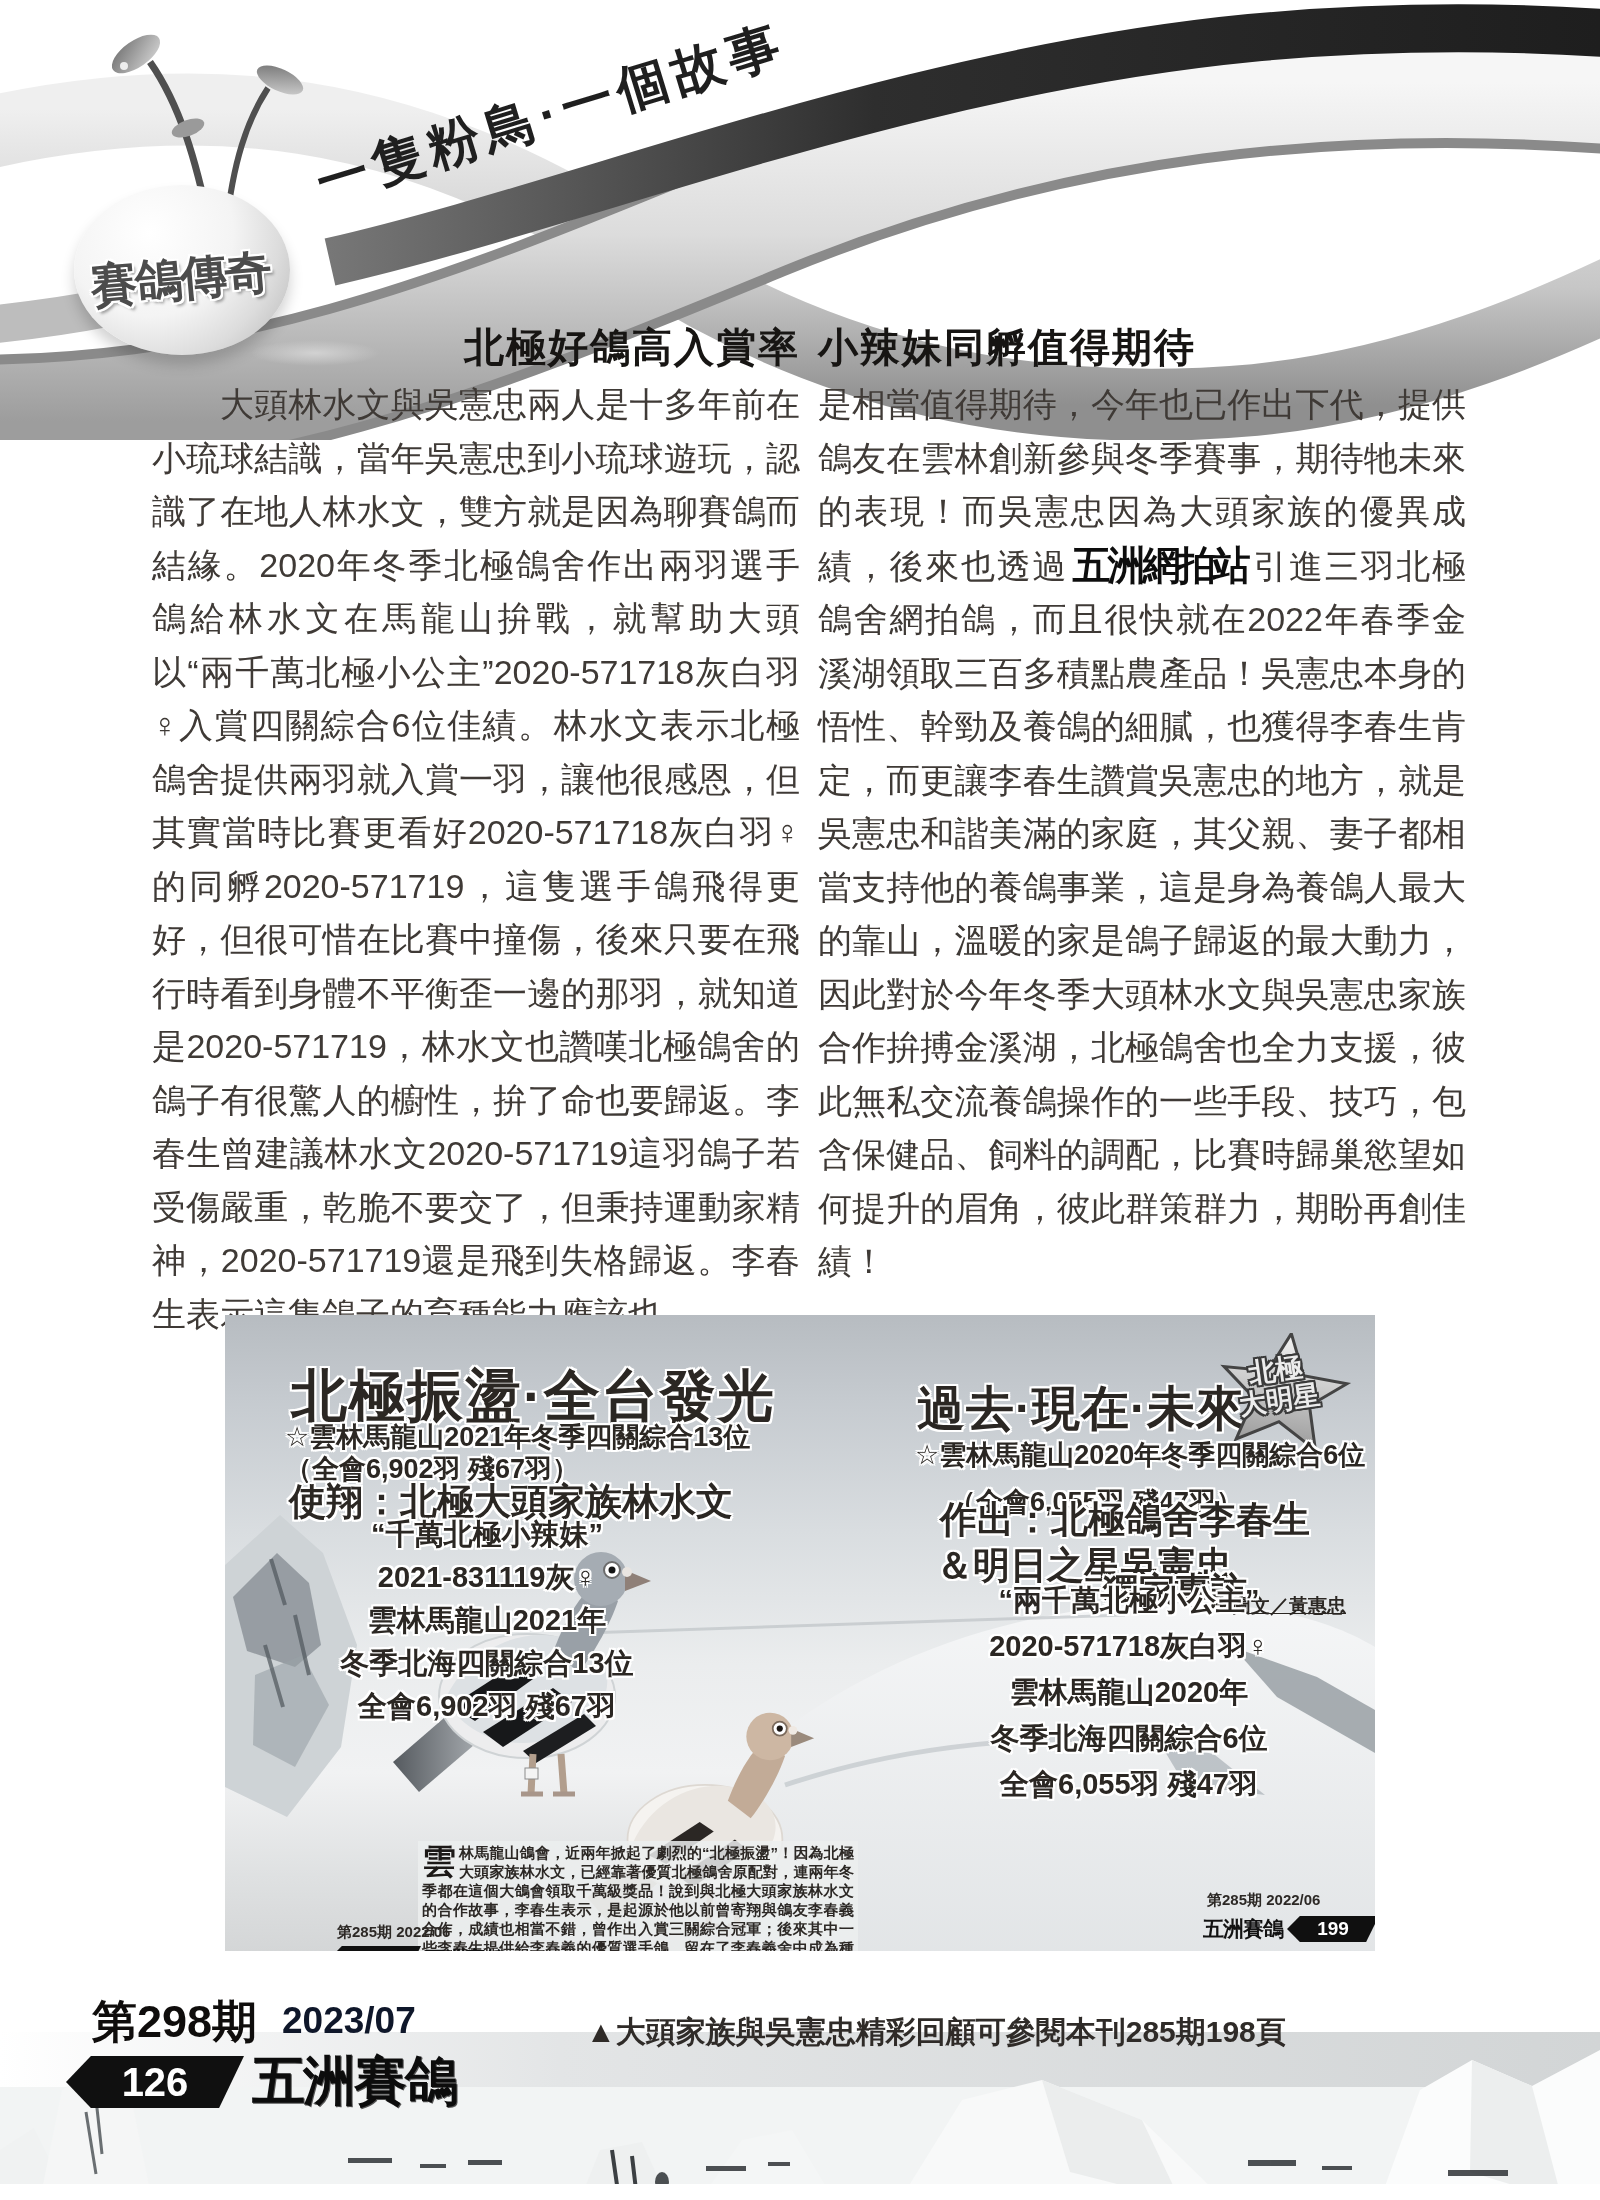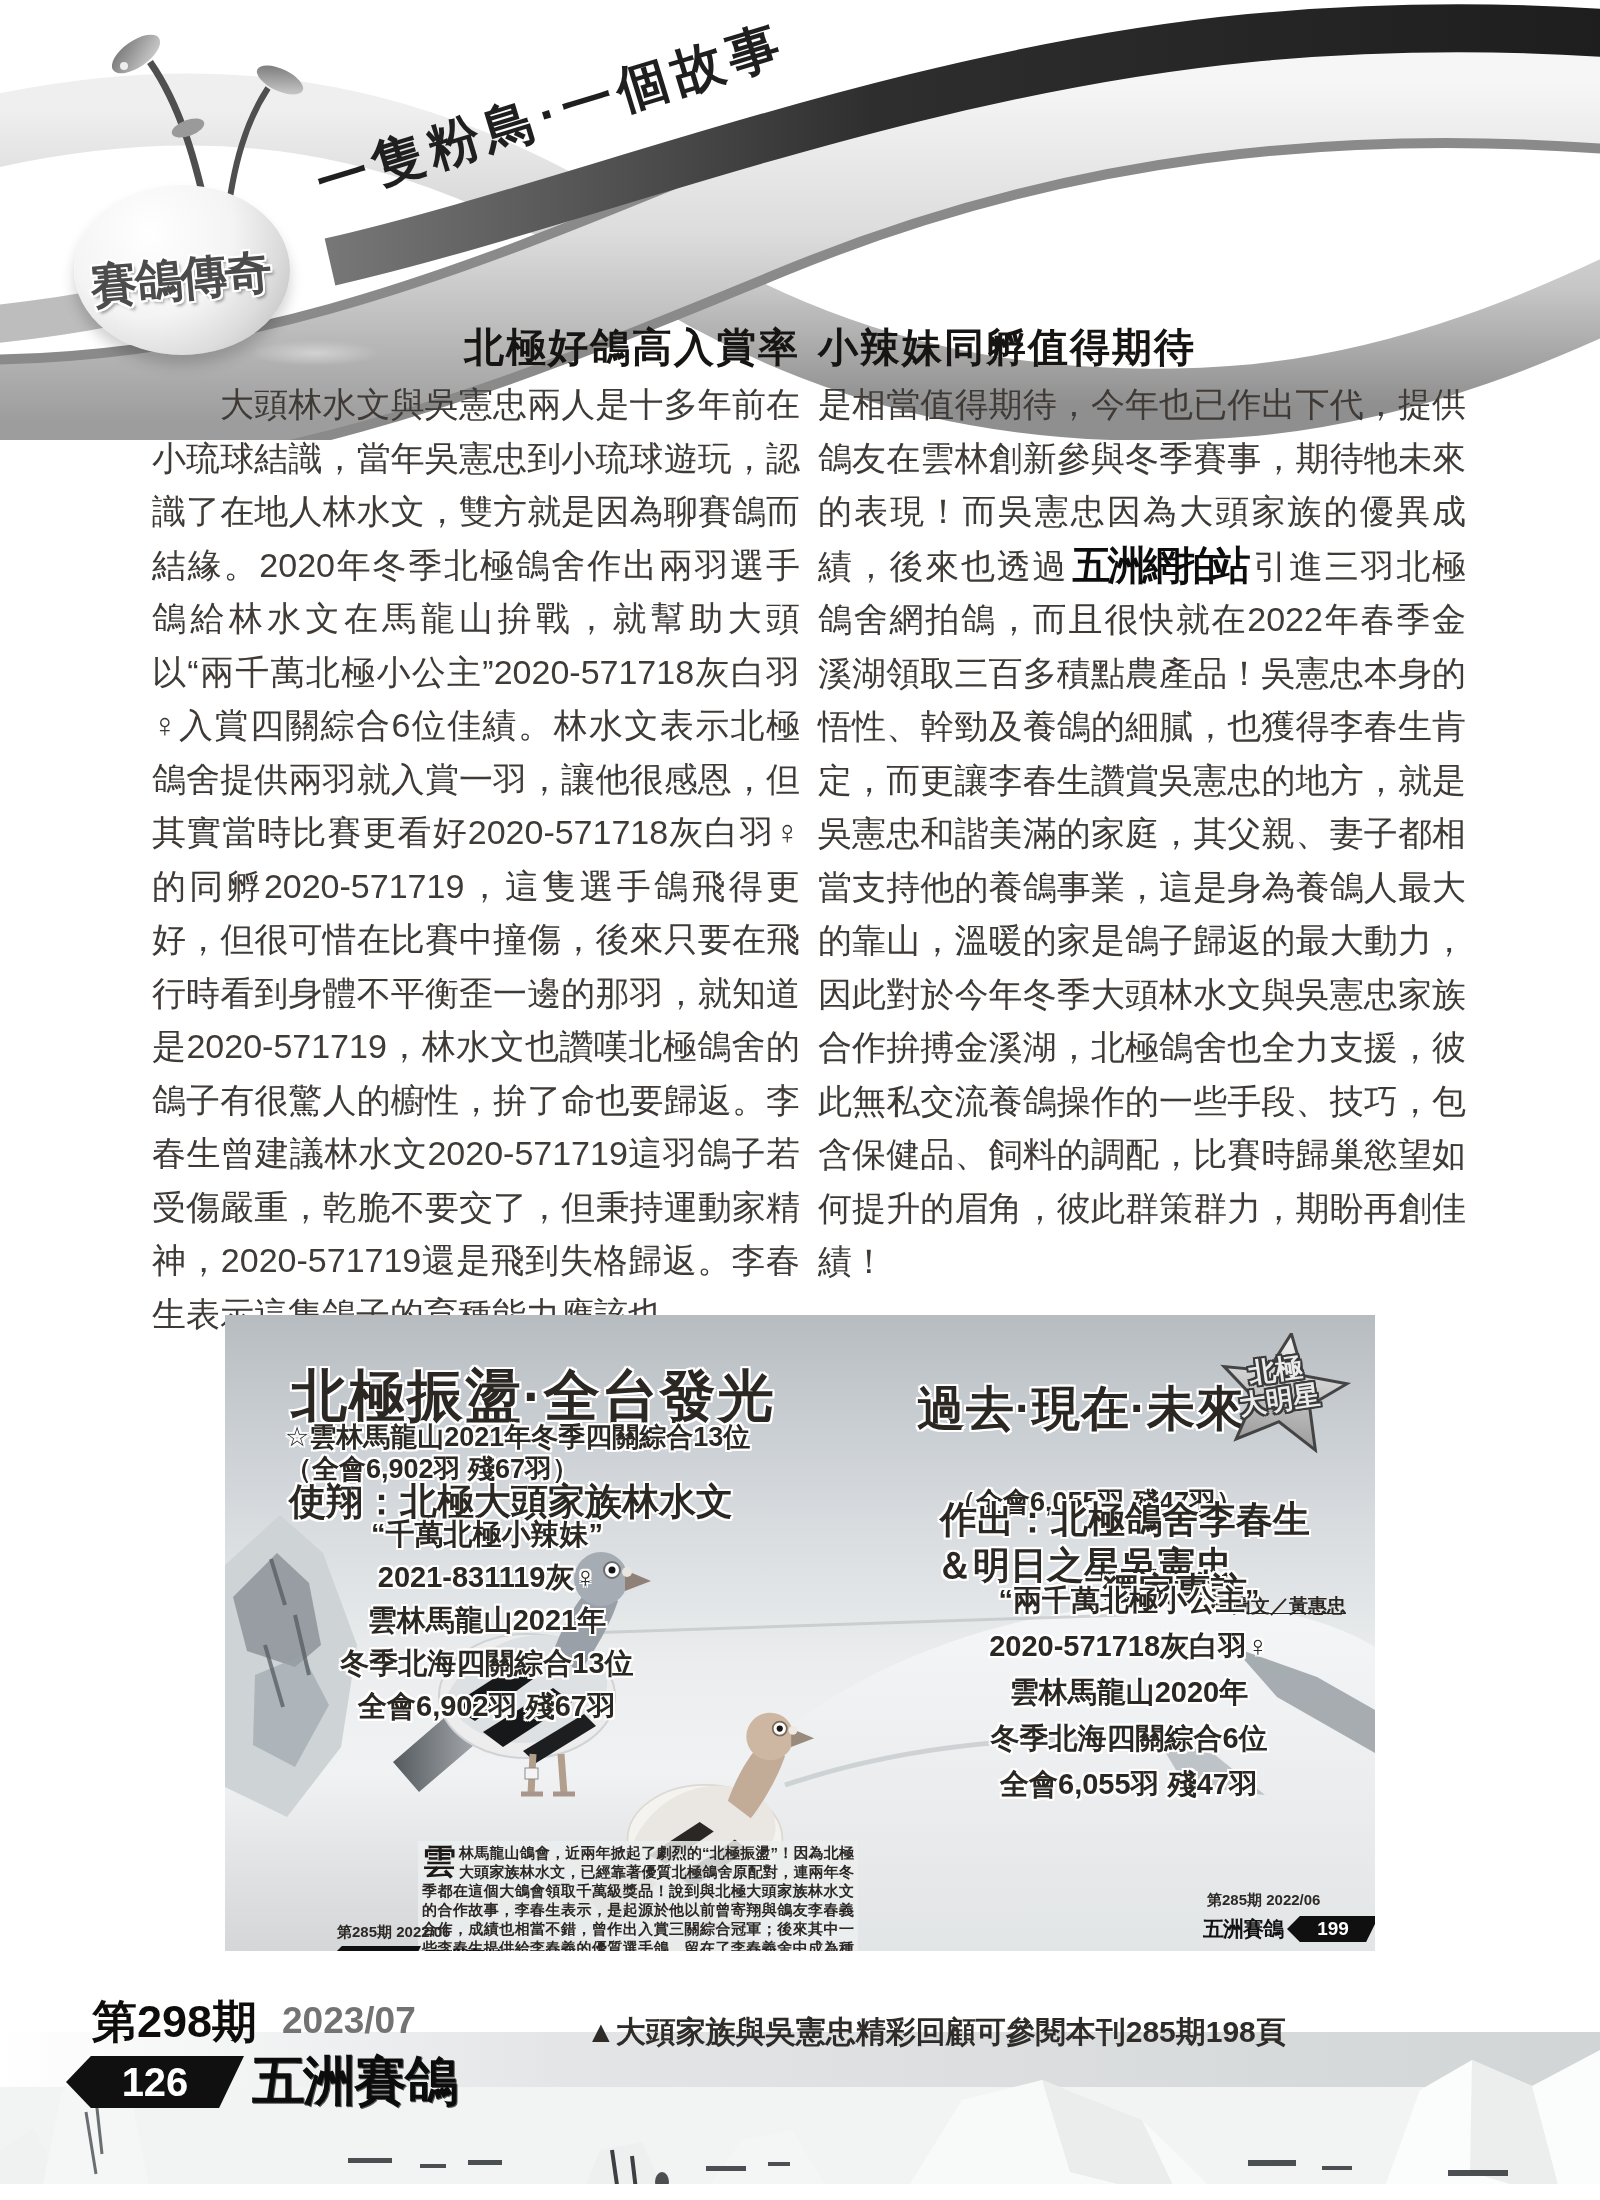--- a/index.html
+++ b/index.html
@@ -67,21 +67,21 @@
   .badge-left{left:104px;top:630px;}
   .badge-right{left:978px;top:600px;}
   .pennant{background:#101010;color:#fff;font-weight:900;text-align:center;
     clip-path:polygon(0 50%,14% 0,100% 0,86% 100%,14% 100%);}
   .pennant-sm{width:92px;height:26px;font-size:19px;line-height:26px;}
   .brand-sm{font-size:21px;font-weight:900;color:#121212;letter-spacing:-1px;white-space:nowrap;}
   
   .photo-caption{position:absolute;left:586px;top:2012px;font-size:30px;font-weight:bold;color:#2f2b28;z-index:5;white-space:nowrap;}
   .footer{position:absolute;left:0;top:1988px;width:600px;z-index:6;}
   .footer-issue{position:absolute;left:92px;top:4px;font-size:45px;font-weight:900;color:#0f0d0c;white-space:nowrap;}
-  .footer-date{position:absolute;left:282px;top:12px;font-size:37px;font-weight:bold;color:#737373;white-space:nowrap;}
+  .footer-date{position:absolute;left:282px;top:12px;font-size:37px;font-weight:bold;color:#0f172a;white-space:nowrap;}
   .footer-badge{position:absolute;left:66px;top:58px;display:flex;align-items:center;gap:8px;}
   .pennant-lg{width:178px;height:52px;font-size:40px;line-height:52px;}
   .brand-lg{font-size:53px;font-weight:900;color:#0c0c0c;letter-spacing:-2px;white-space:nowrap;
     text-shadow:1px 1px 0 #555;}
   .landscape{position:absolute;left:0;top:2032px;width:1600px;height:168px;z-index:1;}
 </style>
 </head>
 <body>
 
 <div class="page">
@@ -232,20 +232,21 @@
     <div class="ol headline-right">過去·現在·未來</div>
     <div class="star-badge">
       <svg width="140" height="120" viewBox="0 0 140 120">
         <polygon points="70,0 88,40 132,42 98,69 110,112 70,89 30,112 42,69 8,42 52,40" fill="url(#gStar)" stroke="#444444" stroke-width="3" transform="rotate(8 70 60)"></polygon>
       </svg>
       <div class="star-text">
         <div>北極</div>
         <div>大明星</div>
       </div>
     </div>
+    <div class="ol sub sub1-right">☆雲林馬龍山2020年冬季四關綜合6位</div>
     <div class="ol sub sub2-right">（全會6,055羽 殘47羽）</div>
     <div class="ol breeder1">作出：北極鴿舍李春生</div>
     <div class="ol breeder2">＆明日之星吳憲忠</div>
     <div class="ol breeder3">獨家專訪</div>
     <div class="ol credit">圖文／黃惠忠</div>
     <div class="pigeon-cap cap-right">
       <div>“兩千萬北極小公主”</div>
       <div>2020-571718灰白羽♀</div>
       <div>雲林馬龍山2020年</div>
       <div>冬季北海四關綜合6位</div>

